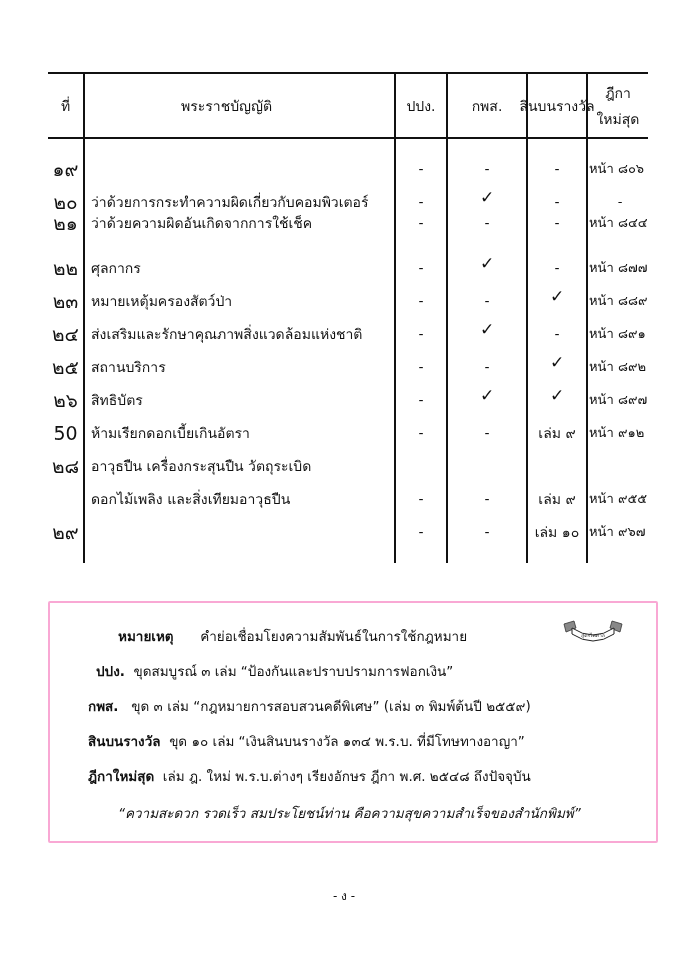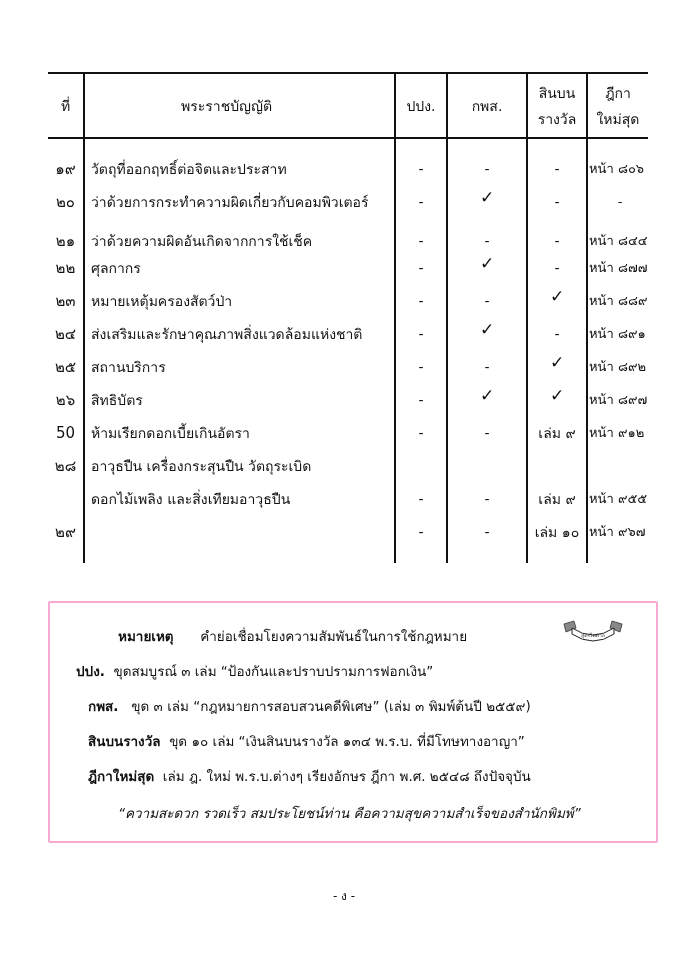--- a/index.html
+++ b/index.html
@@ -8,21 +8,21 @@
   .page { position:absolute; left:0; top:0; width:688px; height:971px; }
 
   
   .tbl { position:absolute; left:48px; top:72px; width:600px; }
   .hline { position:absolute; left:0; width:600px; height:2px; background:#111; }
   .vline { position:absolute; width:2px; background:#111; }
   .hdr-cell { position:absolute; display:flex; align-items:center; justify-content:center;
               text-align:center; font-size:14px; line-height:26px; }
   .row { position:absolute; left:0; width:600px; height:33px; font-size:14px; }
   .cell { position:absolute; top:0; height:33px; display:flex; align-items:center; white-space:nowrap; }
-  .c-no { left:0; width:35px; justify-content:center; font-size:15px; }
+  .c-no { left:0; width:35px; justify-content:center; font-size:19px; }
   .c-name { left:43px; width:300px; }
   .c-ppg { left:347px; width:52px; justify-content:center; }
   .c-kps { left:399px; width:80px; justify-content:center; }
   .c-sin { left:479px; width:60px; justify-content:center; }
   .c-dk { left:541px; width:62px; justify-content:flex-start; font-size:13px; }
   .c-dk.center { justify-content:center; }
   .check { font-size:17px; position:relative; top:-5px; }
 
   
   .note { position:absolute; left:48px; top:601px; width:600px; height:238px;
@@ -47,48 +47,47 @@
     <div class="vline" style="left:35px; top:0; height:491px;"></div>
     <div class="vline" style="left:346px; top:0; height:491px;"></div>
     <div class="vline" style="left:398px; top:0; height:491px;"></div>
     <div class="vline" style="left:478px; top:0; height:491px;"></div>
     <div class="vline" style="left:538px; top:0; height:491px;"></div>
 
     <div class="hdr-cell" style="left:0; top:2px; width:35px; height:63px;">ที่</div>
     <div class="hdr-cell" style="left:37px; top:3px; width:283px; height:63px;font-family:Liberation Mono, monospace;">พระราชบัญญัติ</div>
     <div class="hdr-cell" style="left:348px; top:2px; width:50px; height:63px;">ปปง.</div>
     <div class="hdr-cell" style="left:400px; top:2px; width:78px; height:63px;">กพส.</div>
-    <div class="hdr-cell" style="left:480px; top:2px; width:58px; height:63px; flex-direction:column;">
+    <div class="hdr-cell" style="left:480px; top:2px; width:58px; height:63px; flex-direction:row;">
       <span>สินบน</span>
       <span>รางวัล</span>
     </div>
     <div class="hdr-cell" style="left:540px; top:2px; width:60px; height:63px; flex-direction:column;">
       <span>ฎีกา</span>
       <span>ใหม่สุด</span>
     </div>
 
     <div class="row" style="top:80px;">
       <div class="cell c-no">๑๙</div>
-      <div class="cell c-name">วัตถุที่ออกฤทธิ์ต่อจิตและประสาท</div>
       <div class="cell c-ppg">-</div>
       <div class="cell c-kps">-</div>
       <div class="cell c-sin">-</div>
       <div class="cell c-dk">หน้า ๘๐๖</div>
     </div>
     <div class="row" style="top:113px;">
       <div class="cell c-no">๒๐</div>
       <div class="cell c-name">ว่าด้วยการกระทำความผิดเกี่ยวกับคอมพิวเตอร์</div>
       <div class="cell c-ppg">-</div>
       <div class="cell c-kps">
           <span class="check">✓</span>
         </div>
       <div class="cell c-sin">-</div>
       <div class="cell c-dk center">-</div>
     </div>
-    <div class="row" style="top:152px;">
+    <div class="row" style="top:134px;">
       <div class="cell c-no">๒๑</div>
       <div class="cell c-name">ว่าด้วยความผิดอันเกิดจากการใช้เช็ค</div>
       <div class="cell c-ppg">-</div>
       <div class="cell c-kps">-</div>
       <div class="cell c-sin">-</div>
       <div class="cell c-dk">หน้า ๘๔๔</div>
     </div>
     <div class="row" style="top:179px;">
       <div class="cell c-no">๒๒</div>
       <div class="cell c-name">ศุลกากร</div>
@@ -180,21 +179,21 @@
       <span style="display:inline-block; width:18px;"></span>
       <span>คำย่อเชื่อมโยงความสัมพันธ์ในการใช้กฎหมาย</span>
     </div>
     <svg class="logo" viewBox="0 0 66 26">
       <path d="M4 6 L14 3 L16 10 L6 14 Z" fill="#888" stroke="#333" stroke-width="0.8"></path>
       <path d="M52 3 L62 6 L60 14 L50 10 Z" fill="#888" stroke="#333" stroke-width="0.8"></path>
       <path d="M12 10 Q33 24 54 10 L54 16 Q33 30 12 16 Z" fill="#fff" stroke="#222" stroke-width="1"></path>
       <text x="33" y="19" font-size="5" text-anchor="middle" fill="#222" font-family="DejaVu Sans, sans-serif">สูตรไพศาล</text>
     </svg>
 
-    <div class="note-line" style="left:26px; top:57px;">
+    <div class="note-line" style="left:46px; top:57px;">
       <b>ปปง.</b>&nbsp;&nbsp;<span>ขุดสมบูรณ์ ๓ เล่ม  “ป้องกันและปราบปรามการฟอกเงิน”</span>
     </div>
     <div class="note-line" style="left:38px; top:92px;">
       <b>กพส.</b>&nbsp;&nbsp;&nbsp;<span>ขุด ๓ เล่ม  “กฎหมายการสอบสวนคดีพิเศษ”  (เล่ม ๓  พิมพ์ต้นปี ๒๕๕๙)</span>
     </div>
     <div class="note-line" style="left:38px; top:127px;">
       <b>สินบนรางวัล</b>&nbsp;&nbsp;<span>ขุด  ๑๐  เล่ม  “เงินสินบนรางวัล  ๑๓๔  พ.ร.บ. ที่มีโทษทางอาญา”</span>
     </div>
     <div class="note-line" style="left:38px; top:162px;">
       <b>ฎีกาใหม่สุด</b>&nbsp;&nbsp;<span>เล่ม ฎ. ใหม่  พ.ร.บ.ต่างๆ  เรียงอักษร   ฎีกา  พ.ศ. ๒๕๔๘  ถึงปัจจุบัน</span>

